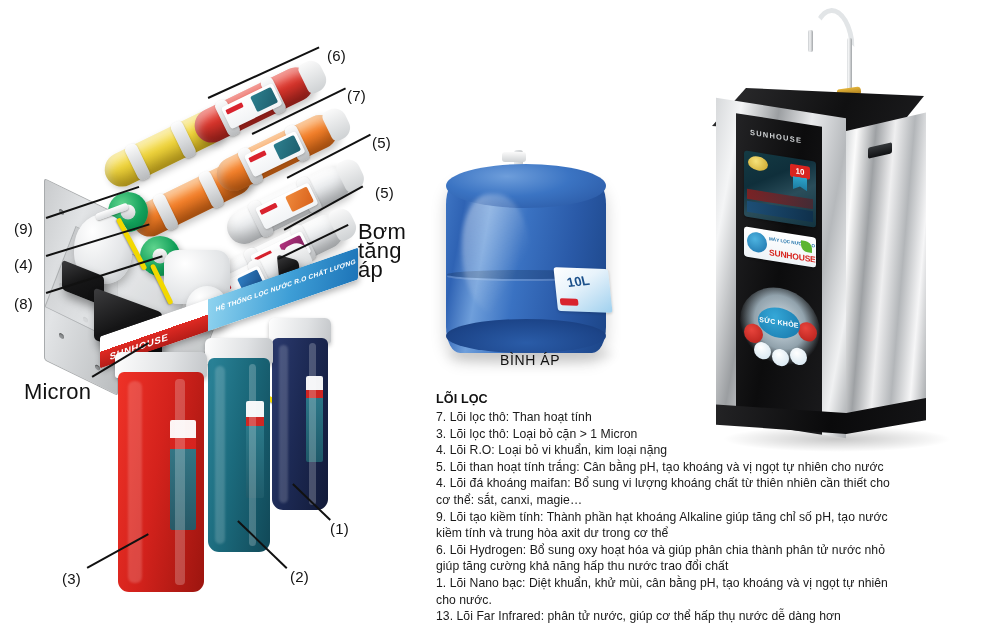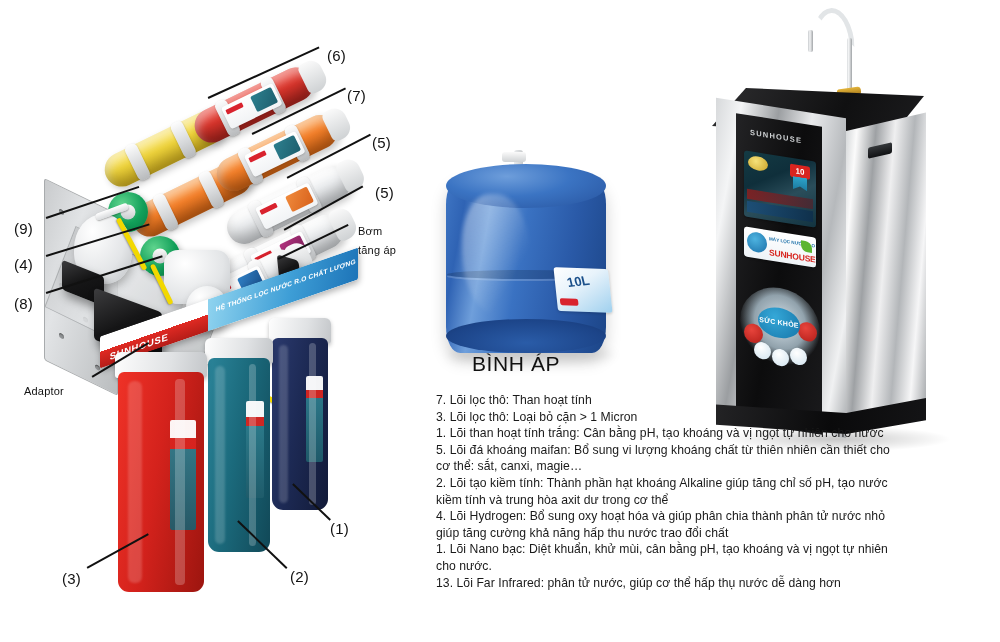--- a/index.html
+++ b/index.html
@@ -17,21 +17,21 @@
   }
   .stage { position: absolute; inset: 0; }
   .lbl {
     position: absolute;
     font-family: "Liberation Sans", sans-serif;
     font-size: 15px;
     color: #111;
     white-space: nowrap;
     letter-spacing: .2px;
   }
-  .lbl.big { font-size: 11px; line-height: 19px; white-space: pre-line; }
+  .lbl.big { font-size: 22px; line-height: 19px; white-space: pre-line; }
   .leader {
     position: absolute;
     height: 1.6px;
     background: #111;
     transform-origin: 0 50%;
   }
 
   
   #assembly { position: absolute; left: 0; top: 0; width: 420px; height: 615px; }
 
@@ -546,21 +546,21 @@
         <div class="leader" style="left: 278px; top: 258px; width: 78px; transform: rotate(-26deg);"></div>
         <div class="lbl big" style="left: 358px; top: 222px;">Bơm
 tăng áp</div>
         <div class="leader" style="left: 46px; top: 217px; width: 98px; transform: rotate(-18.5deg);"></div>
         <div class="lbl" style="left: 14px; top: 220px;">(9)</div>
         <div class="leader" style="left: 46px; top: 255px; width: 108px; transform: rotate(-17deg);"></div>
         <div class="lbl" style="left: 14px; top: 256px;">(4)</div>
         <div class="leader" style="left: 46px; top: 292px; width: 122px; transform: rotate(-17.5deg);"></div>
         <div class="lbl" style="left: 14px; top: 295px;">(8)</div>
         <div class="leader" style="left: 92px; top: 376px; width: 66px; transform: rotate(-31deg);"></div>
-        <div class="lbl big" style="left: 24px; top: 382px;">Adaptor</div>
+        <div class="lbl big" style="left: 24px; top: 382px;">Micron</div>
         <div class="leader" style="left: 87px; top: 567px; width: 70px; transform: rotate(-29deg);"></div>
         <div class="lbl" style="left: 62px; top: 570px;">(3)</div>
         <div class="leader" style="left: 238px; top: 520px; width: 68px; transform: rotate(44deg);"></div>
         <div class="lbl" style="left: 290px; top: 568px;">(2)</div>
         <div class="leader" style="left: 293px; top: 483px; width: 52px; transform: rotate(44deg);"></div>
         <div class="lbl" style="left: 330px; top: 520px;">(1)</div>
       </div>
   </div>
 
   <div id="tank">
@@ -569,21 +569,21 @@
     <div class="tank-body"></div>
     <div class="tank-top"></div>
     <div class="tank-seam"></div>
     <div class="tank-bot"></div>
     <div class="tank-gloss"></div>
     <div class="tank-sticker">
       <div class="l10">10L</div>
       <div class="dot"></div>
     </div>
   </div>
-  <div class="lbl" style="left:472px; top:352px; font-size:21px; letter-spacing:.6px;">BÌNH ÁP</div>
+  <div class="lbl" style="left:500px; top:352px; font-size:14px; letter-spacing:.6px;">BÌNH ÁP</div>
 
   <div id="cabinet">
     <div class="cab-shadow"></div>
 
     <div class="fau-arc"></div>
     <div class="fau-spout"></div>
     <div class="fau-post"></div>
     <div class="fau-handle"></div>
     <div class="fau-body"></div>
 
@@ -620,25 +620,27 @@
       <div class="core">
         <span>SỨC KHỎE</span>
       </div>
       <div class="mini m1"></div>
       <div class="mini m2"></div>
       <div class="mini m3"></div>
     </div>
   </div>
 
   <div id="list">
+    <div class="head">LÕI LỌC</div>
     <div id="list-rows">
         <div class="row">7. Lõi lọc thô: Than hoạt tính</div>
         <div class="row">3. Lõi lọc thô: Loại bỏ cặn &gt; 1 Micron</div>
-        <div class="row">1. Lõi than hoạt tính trắng: Cân bằng pH, tạo khoáng và vị ngọt tự nhiên cho nước</div>
-        <div class="row">5. Lõi đá khoáng maifan: Bổ sung vi lượng khoáng chất từ thiên nhiên cần thiết cho cơ thể: sắt, canxi, magie…</div>
-        <div class="row">2. Lõi tạo kiềm tính: Thành phần hạt khoáng Alkaline giúp tăng chỉ số pH, tạo nước kiềm tính và trung hòa axit dư trong cơ thể</div>
-        <div class="row">4. Lõi Hydrogen: Bổ sung oxy hoạt hóa và giúp phân chia thành phân tử nước nhỏ giúp tăng cường khả năng hấp thu nước trao đổi chất</div>
+        <div class="row">4. Lõi R.O: Loại bỏ vi khuẩn, kim loại nặng</div>
+        <div class="row">5. Lõi than hoạt tính trắng: Cân bằng pH, tạo khoáng và vị ngọt tự nhiên cho nước</div>
+        <div class="row">4. Lõi đá khoáng maifan: Bổ sung vi lượng khoáng chất từ thiên nhiên cần thiết cho cơ thể: sắt, canxi, magie…</div>
+        <div class="row">9. Lõi tạo kiềm tính: Thành phần hạt khoáng Alkaline giúp tăng chỉ số pH, tạo nước kiềm tính và trung hòa axit dư trong cơ thể</div>
+        <div class="row">6. Lõi Hydrogen: Bổ sung oxy hoạt hóa và giúp phân chia thành phân tử nước nhỏ giúp tăng cường khả năng hấp thu nước trao đổi chất</div>
         <div class="row">1. Lõi Nano bạc: Diệt khuẩn, khử mùi, cân bằng pH, tạo khoáng và vị ngọt tự nhiên cho nước.</div>
         <div class="row">13. Lõi Far Infrared: phân tử nước, giúp cơ thể hấp thụ nước dễ dàng hơn</div>
       </div>
   </div>
 
 </div>
 
 </body></html>

